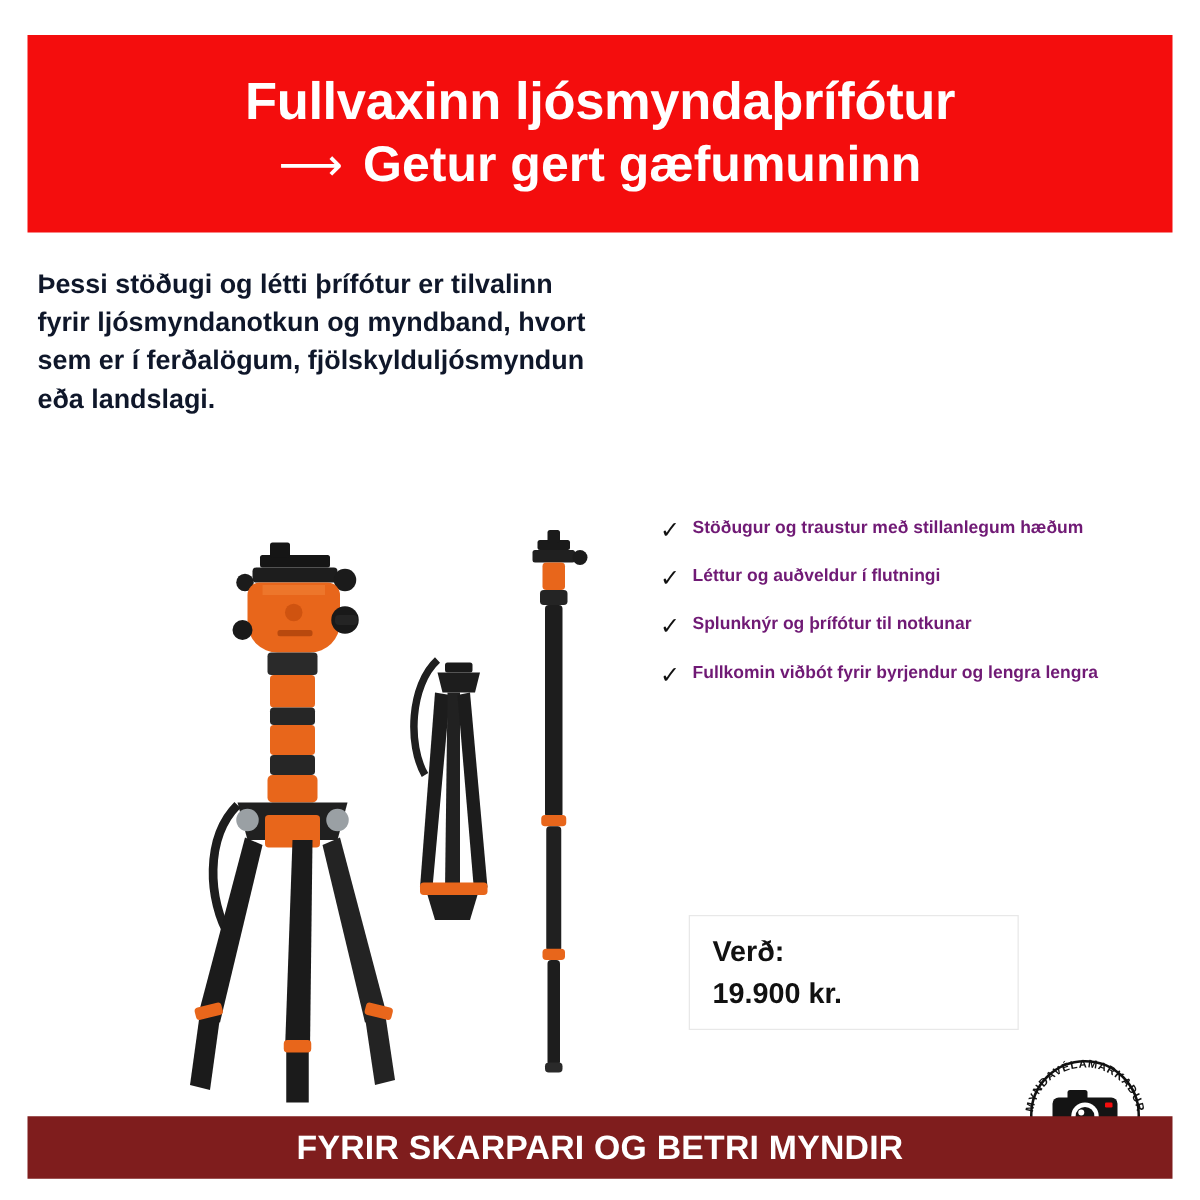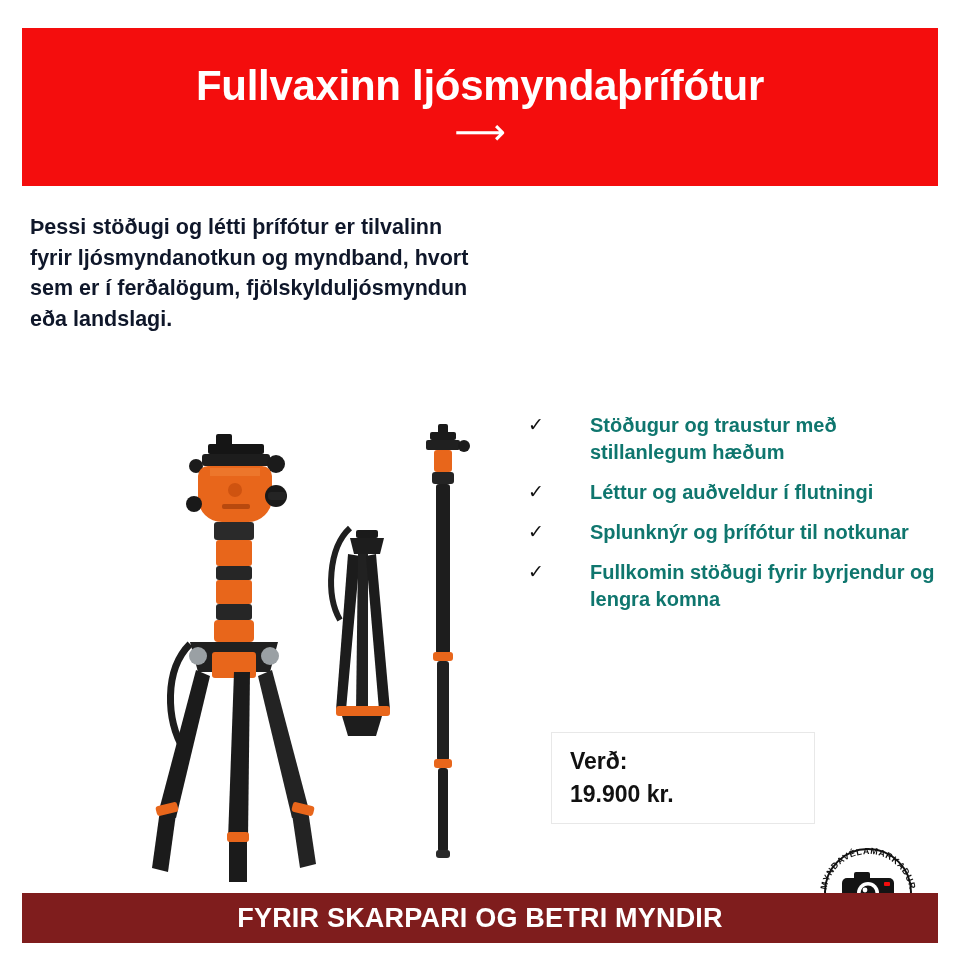--- a/index.html
+++ b/index.html
@@ -95,25 +95,24 @@
   }
   .check-icon {
     flex: 0 0 auto;
     width: 26px;
     font-size: 19px;
     color: #111111;
     line-height: 1.35;
     font-weight: normal;
   }
   .feature-text {
-    font-size: 20px;
-    font-weight: bold;
-    color: #0f766e;
+    font-size: 14px;
+    font-weight: bold;
+    color: #701a75;
     line-height: 1.35;
-    margin-left: 36px;
   }
 
   
   .price-box {
     position: absolute;
     left: 552px;
     top: 733px;
     width: 262px;
     height: 90px;
     background: #ffffff;
@@ -166,20 +165,21 @@
 </style>
 </head>
 <body>
 
 <div class="page">
 
   <div class="header-banner">
     <div class="header-line1">Fullvaxinn ljósmyndaþrífótur</div>
     <div class="header-line2">
       <span class="arrow-glyph">⟶</span>
+      <span>Getur gert gæfumuninn</span>
     </div>
   </div>
 
   <div class="intro-text">Þessi stöðugi og létti þrífótur er tilvalinn fyrir ljósmyndanotkun og myndband, hvort sem er í ferðalögum, fjölskylduljósmyndun eða landslagi.</div>
 
   <div class="product-figure">
     <svg width="360" height="470" viewBox="0 0 360 470" xmlns="http://www.w3.org/2000/svg">
 
       <rect x="58" y="24" width="56" height="10" rx="2" fill="#151515"></rect>
       <rect x="66" y="14" width="16" height="12" rx="2" fill="#151515"></rect>
@@ -256,21 +256,21 @@
     <div class="feature-row">
       <span class="check-icon">✓</span>
       <span class="feature-text">Léttur og auðveldur í flutningi</span>
     </div>
     <div class="feature-row">
       <span class="check-icon">✓</span>
       <span class="feature-text">Splunknýr og þrífótur til notkunar</span>
     </div>
     <div class="feature-row">
       <span class="check-icon">✓</span>
-      <span class="feature-text">Fullkomin stöðugi fyrir byrjendur og lengra komna</span>
+      <span class="feature-text">Fullkomin viðbót fyrir byrjendur og lengra lengra</span>
     </div>
   </div>
 
   <div class="price-box">
     <div class="price-label">Verð:</div>
     <div class="price-value">19.900 kr.</div>
   </div>
 
   <div class="logo-badge">
     <svg class="logo-circle" viewBox="0 0 112 100" xmlns="http://www.w3.org/2000/svg">

